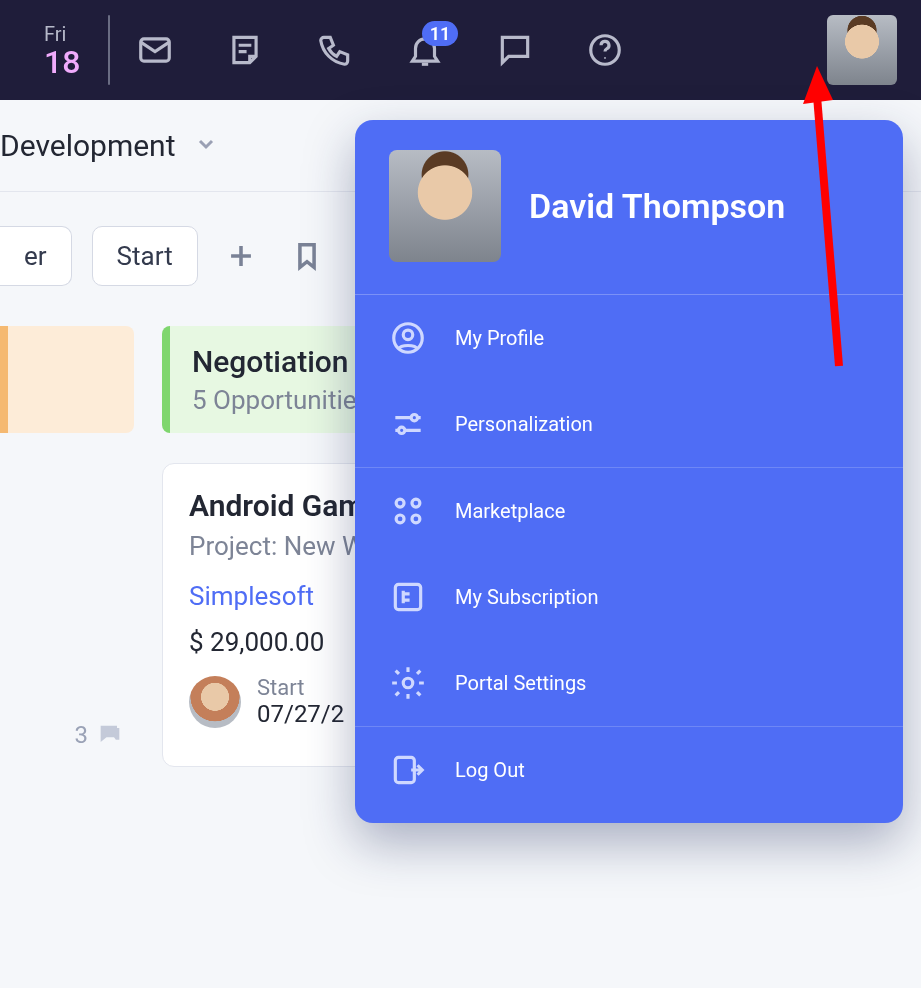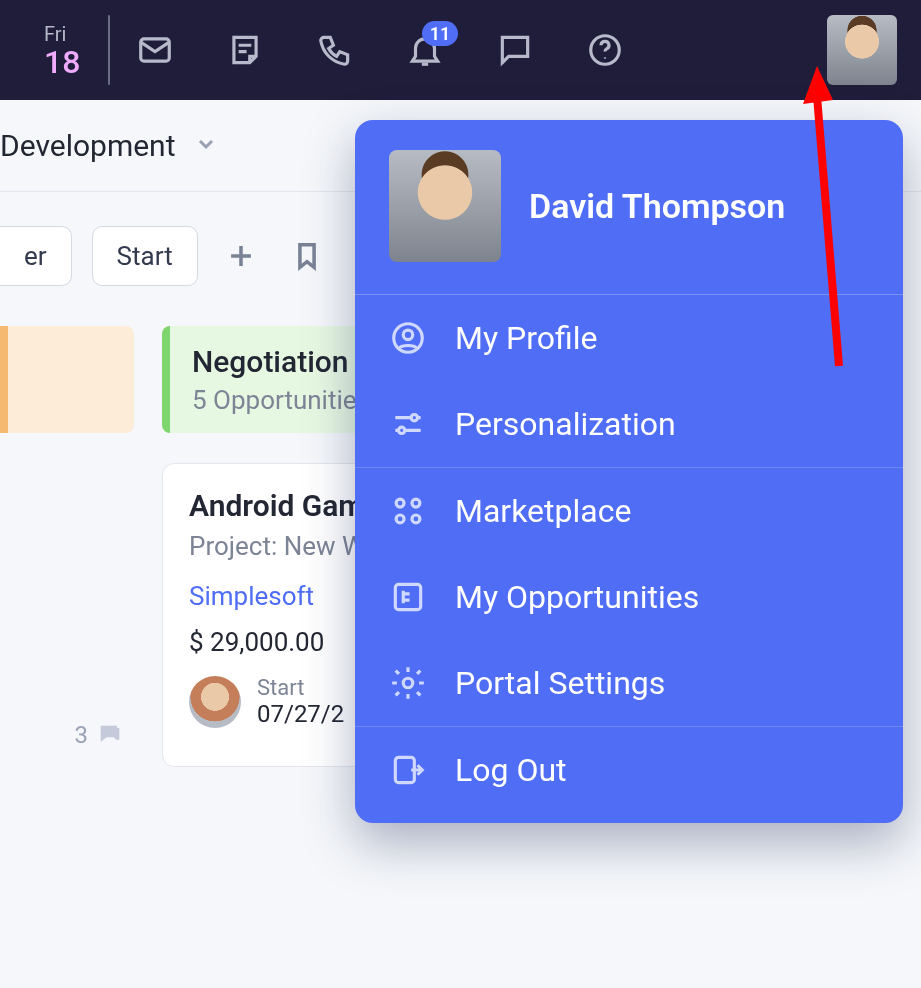--- a/index.html
+++ b/index.html
@@ -97,21 +97,21 @@
     position:absolute; top:20px; right:18px; width:548px;
     background:#4f6df5; border-radius:18px; color:#fff;
     box-shadow:0 20px 50px rgba(30,40,90,.35);
     padding:30px 0 10px 0;
   }
   .um-header{display:flex; align-items:center; gap:28px; padding:0 34px 32px 34px; border-bottom:1px solid rgba(255,255,255,.25);}
   .um-avatar{width:112px;height:112px;border-radius:8px;background:#c9c7c0;overflow:hidden;}
   .um-name{font-size:34px;font-weight:600;}
   .um-item{
     display:flex; align-items:center; gap:28px;
-    padding:24px 34px; font-size:32px; cursor:pointer;
+    padding:24px 34px; font-size:20px; cursor:pointer;
     border-bottom:1px solid rgba(255,255,255,.18);
     text-align:right;
   }
   .um-item:last-child{border-bottom:none;}
   .um-item.nobord{border-bottom:none;}
   .um-item .ico{width:38px;height:38px;flex:0 0 38px;}
   .um-item svg{width:38px;height:38px;stroke:#cfd8ff;fill:none;stroke-width:2;}
   
   .arrow-annot{
     position:absolute; top:-34px; right:62px; width:60px; height:310px; pointer-events:none;
@@ -283,21 +283,21 @@
       </span>
       <span>Marketplace</span>
     </div>
     <div class="um-item nobord">
       <span class="ico">
         <svg viewBox="0 0 24 24">
             <rect x="4" y="4" width="16" height="16" rx="2"></rect>
             <path d="M9 8v8M9 10h4M9 14h4"></path>
           </svg>
       </span>
-      <span>My Opportunities</span>
+      <span>My Subscription</span>
     </div>
     <div class="um-item">
       <span class="ico">
         <svg viewBox="0 0 24 24">
             <circle cx="12" cy="12" r="3"></circle>
             <path d="M12 2v3M12 19v3M4.2 4.2l2.1 2.1M17.7 17.7l2.1 2.1M2 12h3M19 12h3M4.2 19.8l2.1-2.1M17.7 6.3l2.1-2.1"></path>
           </svg>
       </span>
       <span>Portal Settings</span>
     </div>

